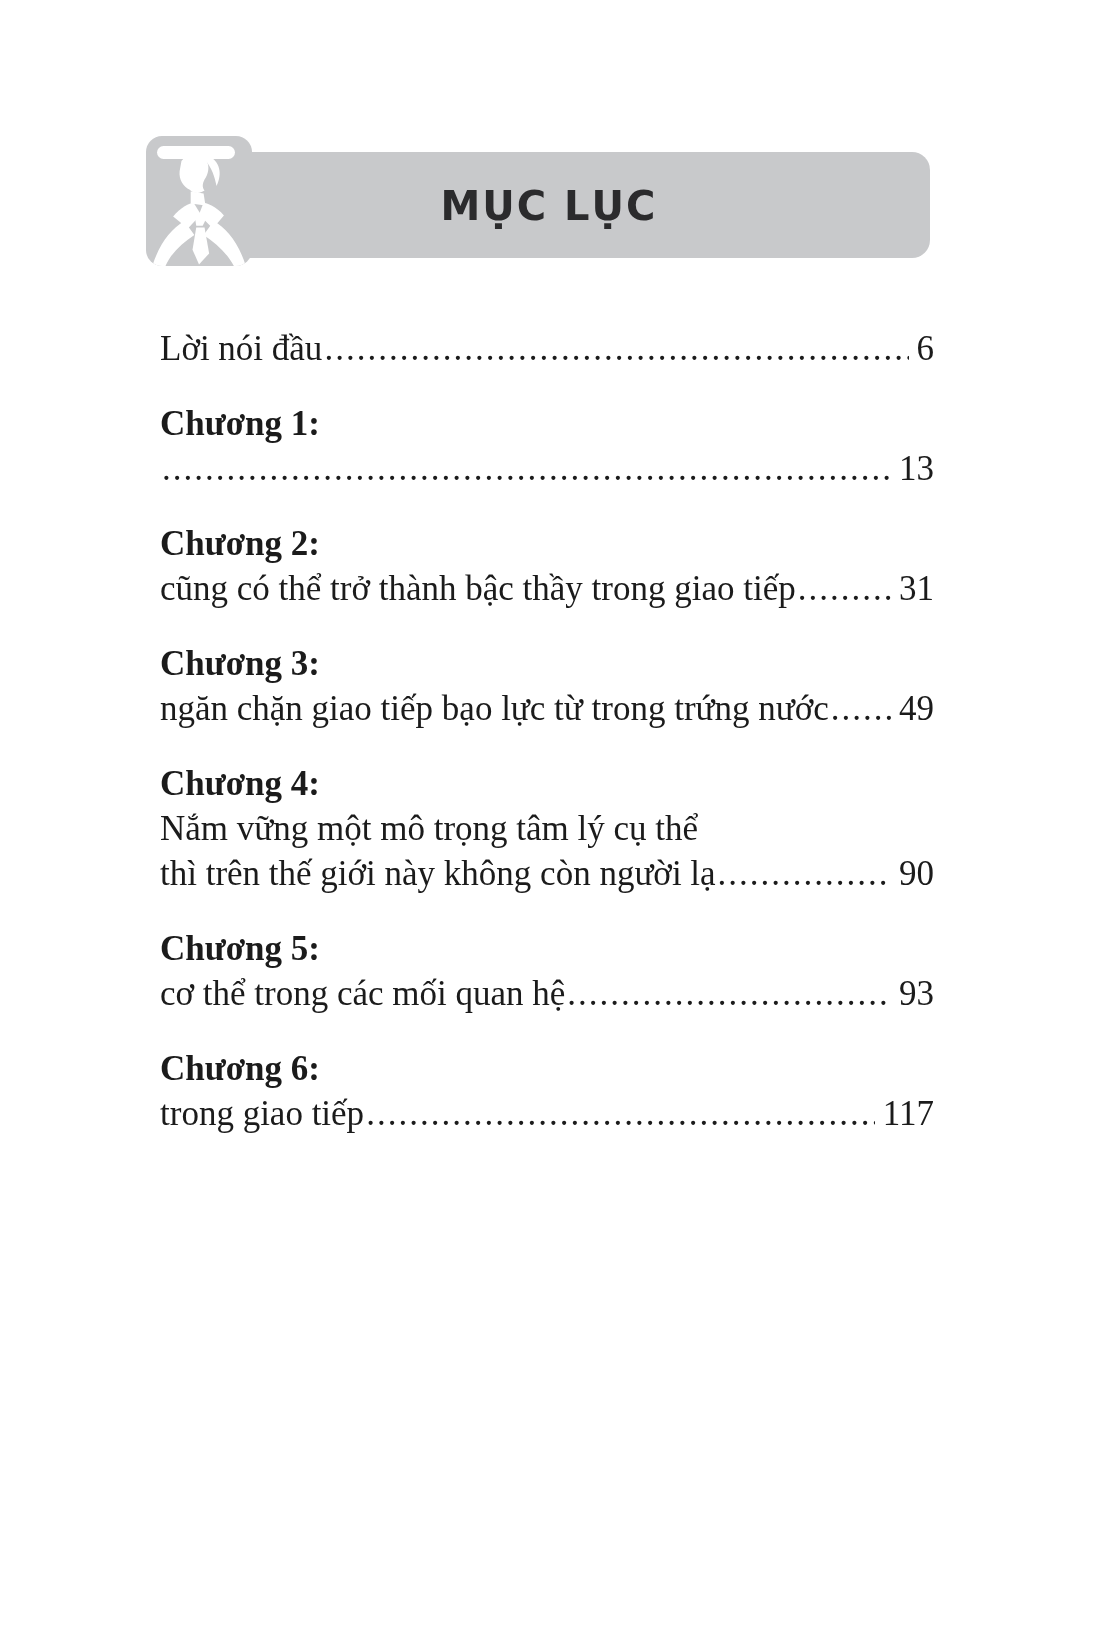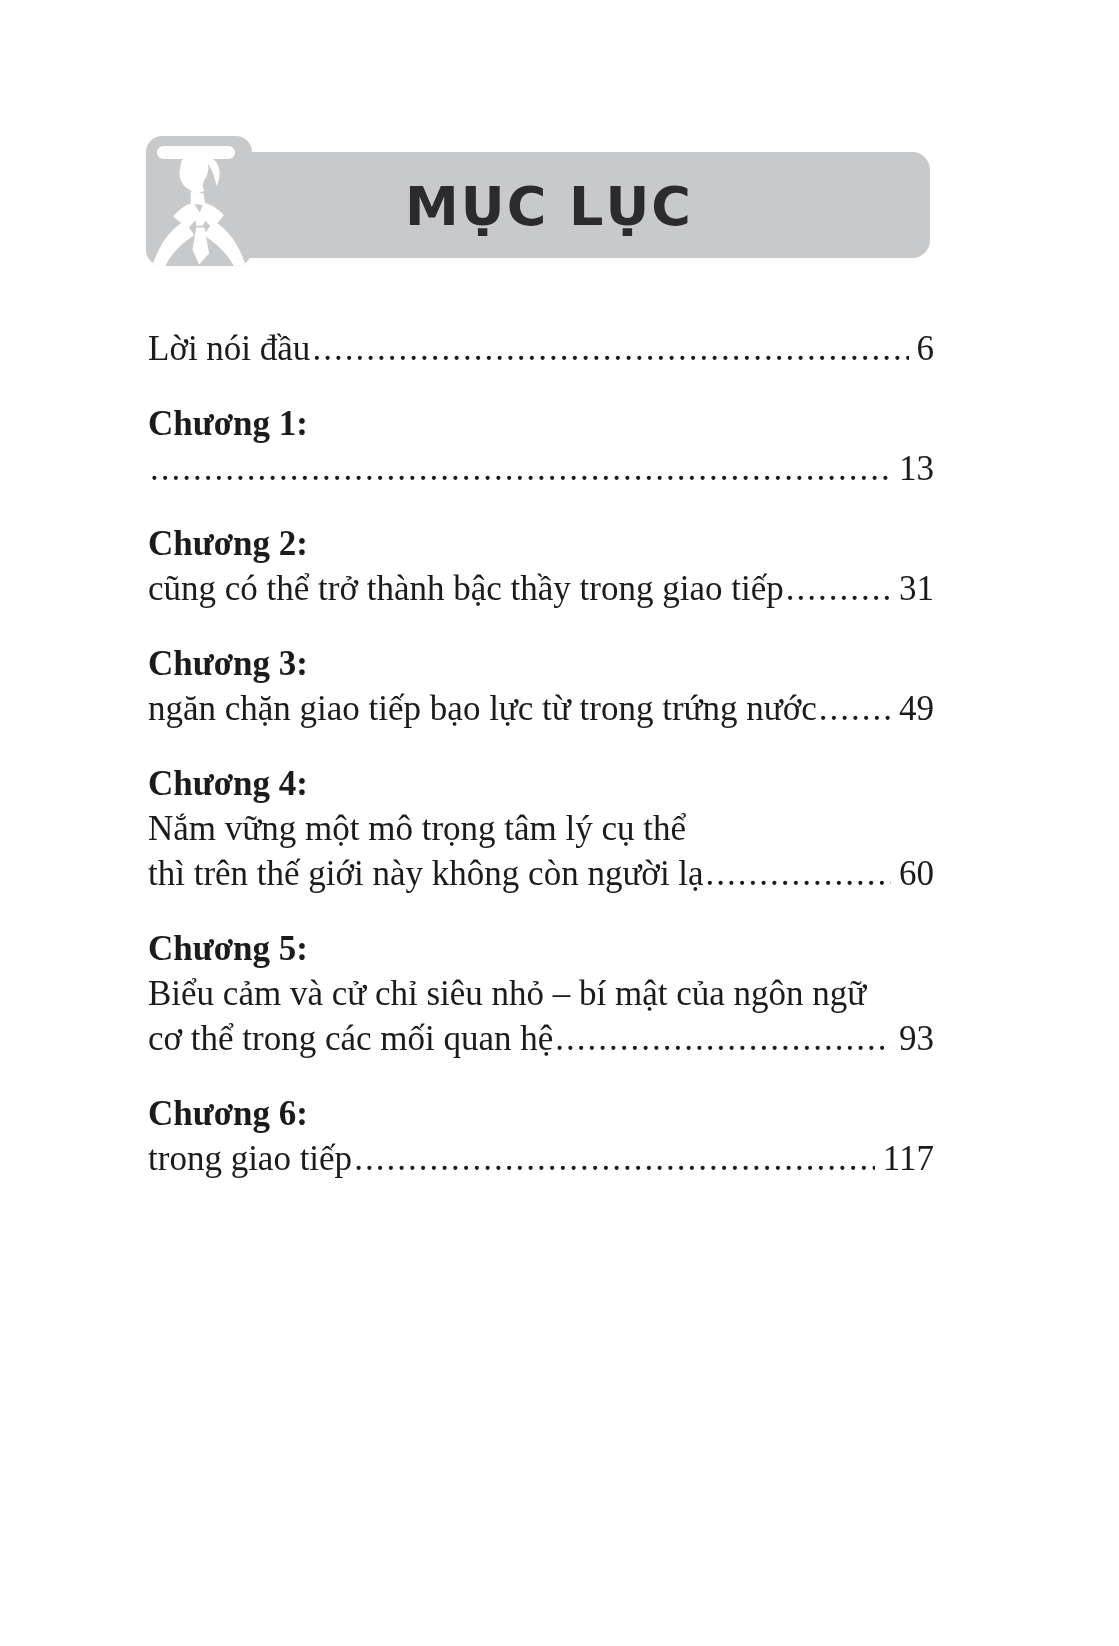--- a/index.html
+++ b/index.html
@@ -14,21 +14,21 @@
   .banner{
     position:absolute;left:168px;top:152px;
     width:762px;height:106px;
     background:#c8c9cb;
     border-radius:18px;
     display:flex;align-items:center;justify-content:center;
   }
   .banner-title{
     font-family:"DejaVu Sans", sans-serif;
     font-weight:bold;
-    font-size:54px;
+    font-size:40px;
     letter-spacing:2px;
     color:#2b2b2d;
     padding-top:2px;
     text-align:right;
   }
   .badge{
     position:absolute;left:146px;top:136px;
     width:106px;height:130px;
     background:#c8c9cb;
     border-radius:16px;
@@ -42,21 +42,21 @@
   .badge svg{position:absolute;left:0;top:14px;width:106px;height:120px;}
   .badge svg path{fill:#ffffff;}
   
   .toc{
     position:absolute;left:148px;top:326px;
     width:786px;
     font-size:35px;line-height:45px;color:#1b1b1b;
   }
   .entry{margin-bottom:30px;}
   .entry-heading{font-weight:bold;}
-  .toc-line{white-space:nowrap;overflow:hidden;}
+  .toc-line{white-space:nowrap;overflow:hidden;margin-left:12px;}
   .leaderline{display:flex;align-items:baseline;}
   .leaderline .txt{flex:0 0 auto;}
   .dots{
     flex:1 1 0;
     overflow:hidden;
     white-space:nowrap;
     letter-spacing:2px;
     padding-left:2px;
   }
   .pg{flex:0 0 auto;margin-left:8px;}
@@ -120,27 +120,26 @@
           <span class="pg">49</span>
       </div>
     </div>
 
     <div class="entry">
       <div class="toc-line entry-heading">Chương 4:</div>
       <div class="toc-line">Nắm vững một mô trọng tâm lý cụ thể</div>
       <div class="toc-line leaderline">
         <span class="txt">thì trên thế giới này không còn người lạ</span>
           <span class="dots">............................................................................................................................................................................................................................</span>
-          <span class="pg">60</span>
+          <span class="pg">90</span>
       </div>
     </div>
 
     <div class="entry">
       <div class="toc-line entry-heading">Chương 5:</div>
-      <div class="toc-line">Biểu cảm và cử chỉ siêu nhỏ – bí mật của ngôn ngữ</div>
       <div class="toc-line leaderline">
         <span class="txt">cơ thể trong các mối quan hệ</span>
           <span class="dots">............................................................................................................................................................................................................................</span>
           <span class="pg">93</span>
       </div>
     </div>
 
     <div class="entry">
       <div class="toc-line entry-heading">Chương 6:</div>
       <div class="toc-line leaderline">

